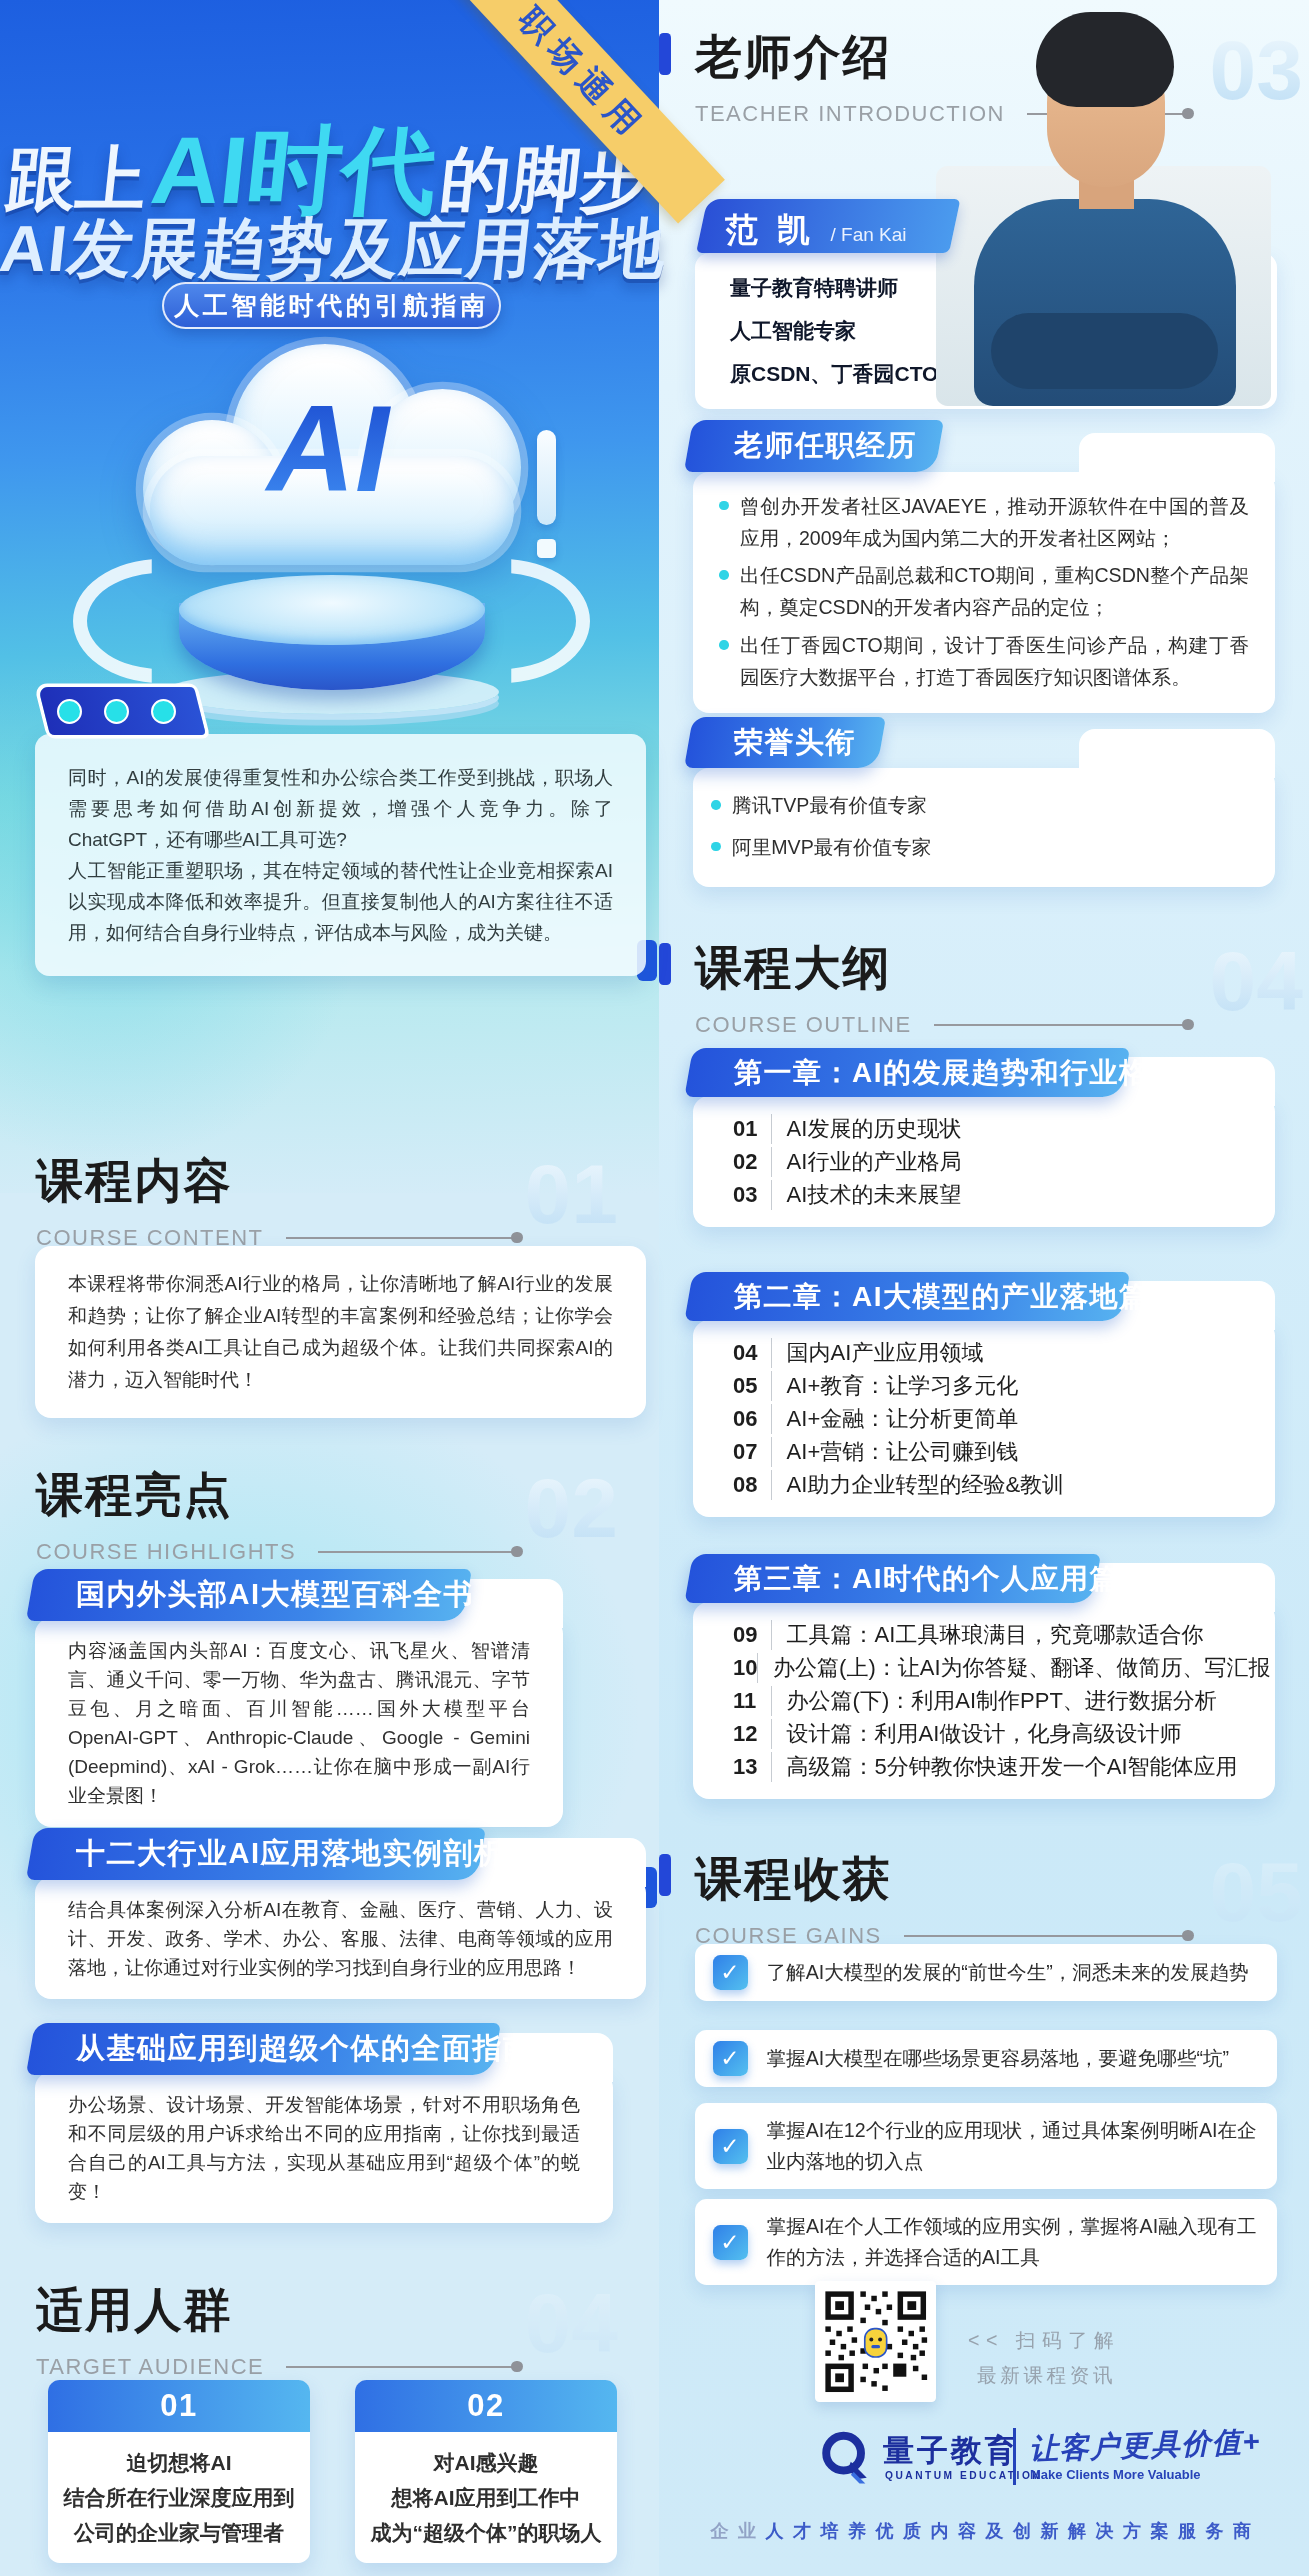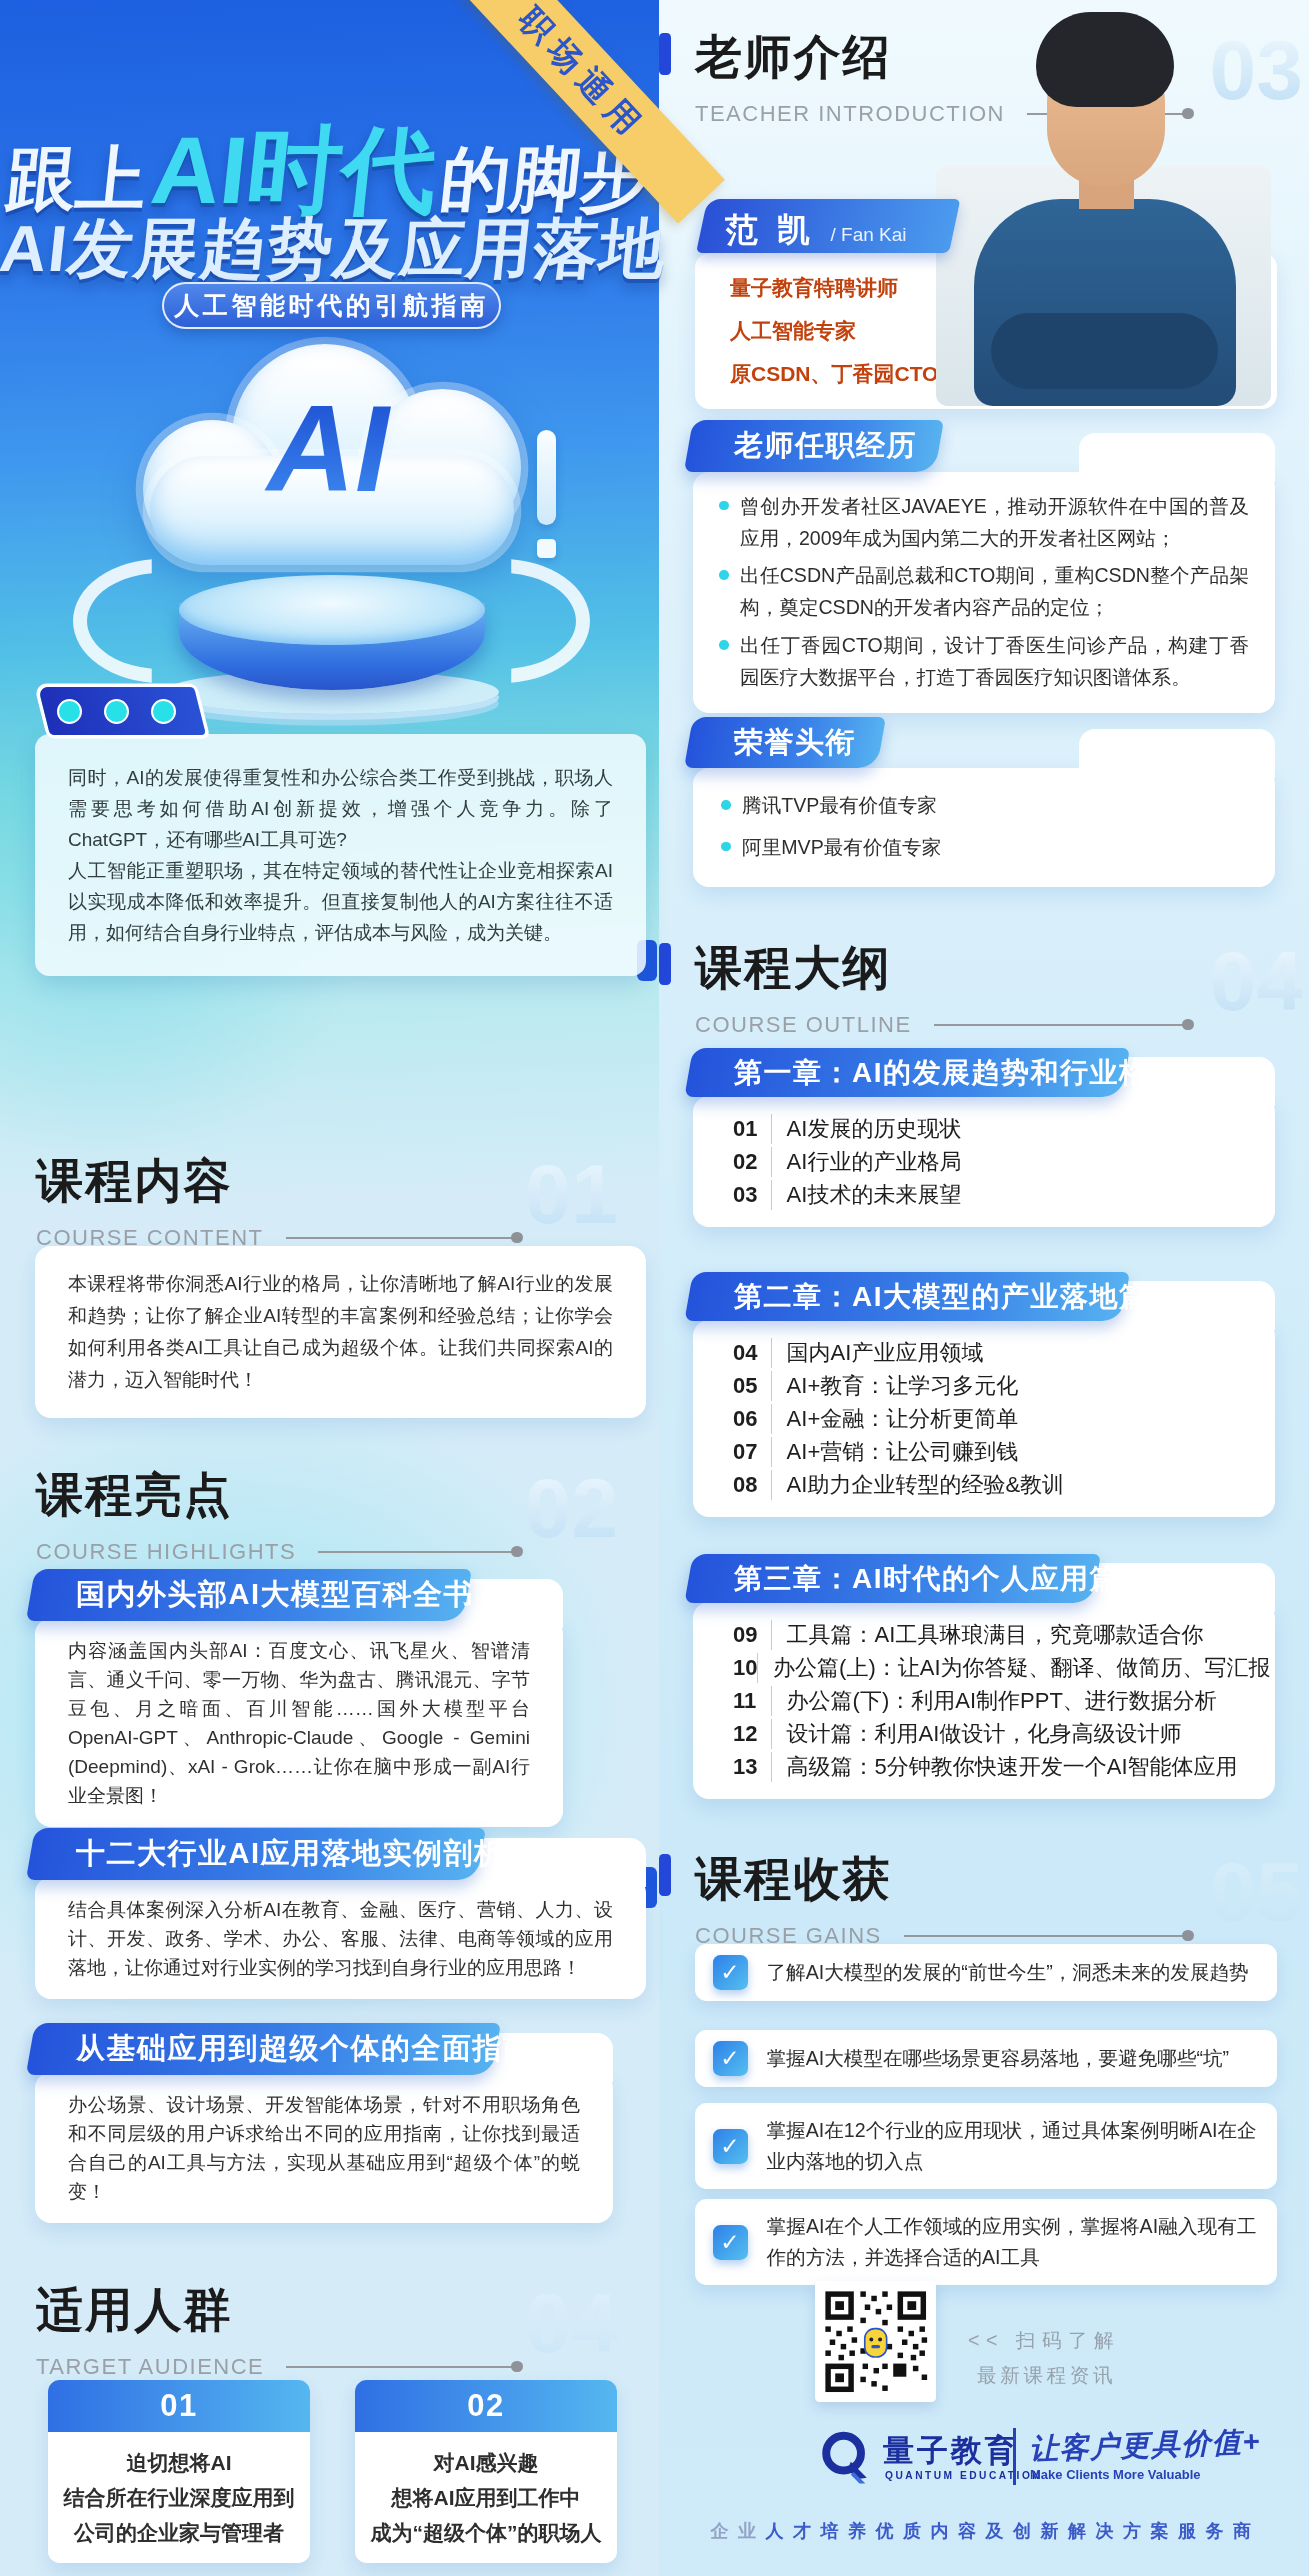--- a/index.html
+++ b/index.html
@@ -102,21 +102,21 @@
     display:flex; align-items:center; justify-content:center; }
   .audhead span { color:#fff; font-size:31px; font-weight:800; letter-spacing:1.5px; }
   .audbody { padding:13px 11.6px; text-align:center; }
   .audbody div { font-size:21px; line-height:35px; color:#2e2e2e; font-weight:600; }
 
   
   .accentbar { position:absolute; width:11.6px; height:42px; border-radius:4.4px; background:#2347d8; }
   .teachercard { position:absolute; left:695px; top:253px; width:582px; height:156px; background:#fff;
     border-radius:14.6px; box-shadow:0 8.7px 20.4px rgba(50,110,200,.14); }
   .creds { position:absolute; left:35px; top:13px; }
-  .creds div { font-size:21px; line-height:43px; color:#c2410c; font-weight:600; }
+  .creds div { font-size:21px; line-height:43px; color:#0f172a; font-weight:600; }
   .nametab { position:absolute; left:696px; top:199px; width:253px; height:54px; z-index:6; }
   .nametab .bg { position:absolute; inset:0; background:linear-gradient(90deg,#2a50d6,#4b9bee);
     transform:skewX(-12deg); transform-origin:left bottom; border-radius:13px 5.8px 5.8px 5.8px; box-shadow:0 5.8px 13px rgba(30,80,190,.3); }
   .nametab .inner { position:relative; z-index:1; display:flex; align-items:baseline; padding:8.7px 0 0 29px; }
   .nametab .nm { color:#fff; font-size:33px; font-weight:900; letter-spacing:19px; }
   .nametab .nmen { color:#eaf2ff; font-size:19px; margin-left:1.5px; white-space:nowrap; }
   .photo { position:absolute; right:5.8px; bottom:2.9px; width:335px; height:393px; z-index:2; }
   .ph-bg { position:absolute; bottom:0; width:100%; height:240px; border-radius:11.6px; background:linear-gradient(180deg,#eef3f5,#d9e5ea); }
   .ph-hair { position:absolute; left:100px; top:-1.5px; width:138px; height:95px; background:#24262b; border-radius:69px 69px 51px 51px; }
   .ph-face { position:absolute; left:111px; top:31px; width:118px; height:143px; background:linear-gradient(#ecbd93,#d9a67e); border-radius:58px; }
@@ -341,21 +341,21 @@
         </div>
     </div>
   </div>
   <div class="bar" style="left:693px; top:420px; width:251px;">
     <div class="bg"></div>
       <span class="t">老师任职经历</span>
   </div>
 
   <div class="card" style="left:693px; top:768px; width:582px;">
     <div class="tabnotch"></div>
-    <div class="blist" style="padding:19px 26px 16px 28px;">
+    <div class="blist" style="padding:19px 26px 16px 18px;">
       <div class="it" style="line-height:36px;">
           <i style="margin-top:13px;"></i>
           <span>腾讯TVP最有价值专家</span>
         </div>
       <div class="it" style="line-height:36px;">
           <i style="margin-top:13px;"></i>
           <span>阿里MVP最有价值专家</span>
         </div>
     </div>
   </div>

